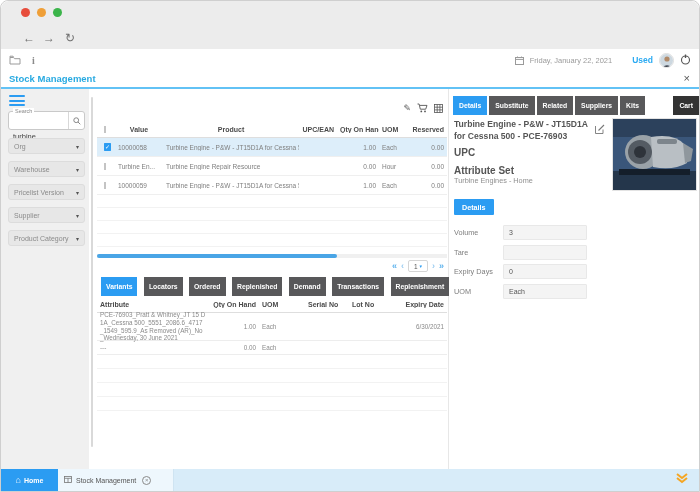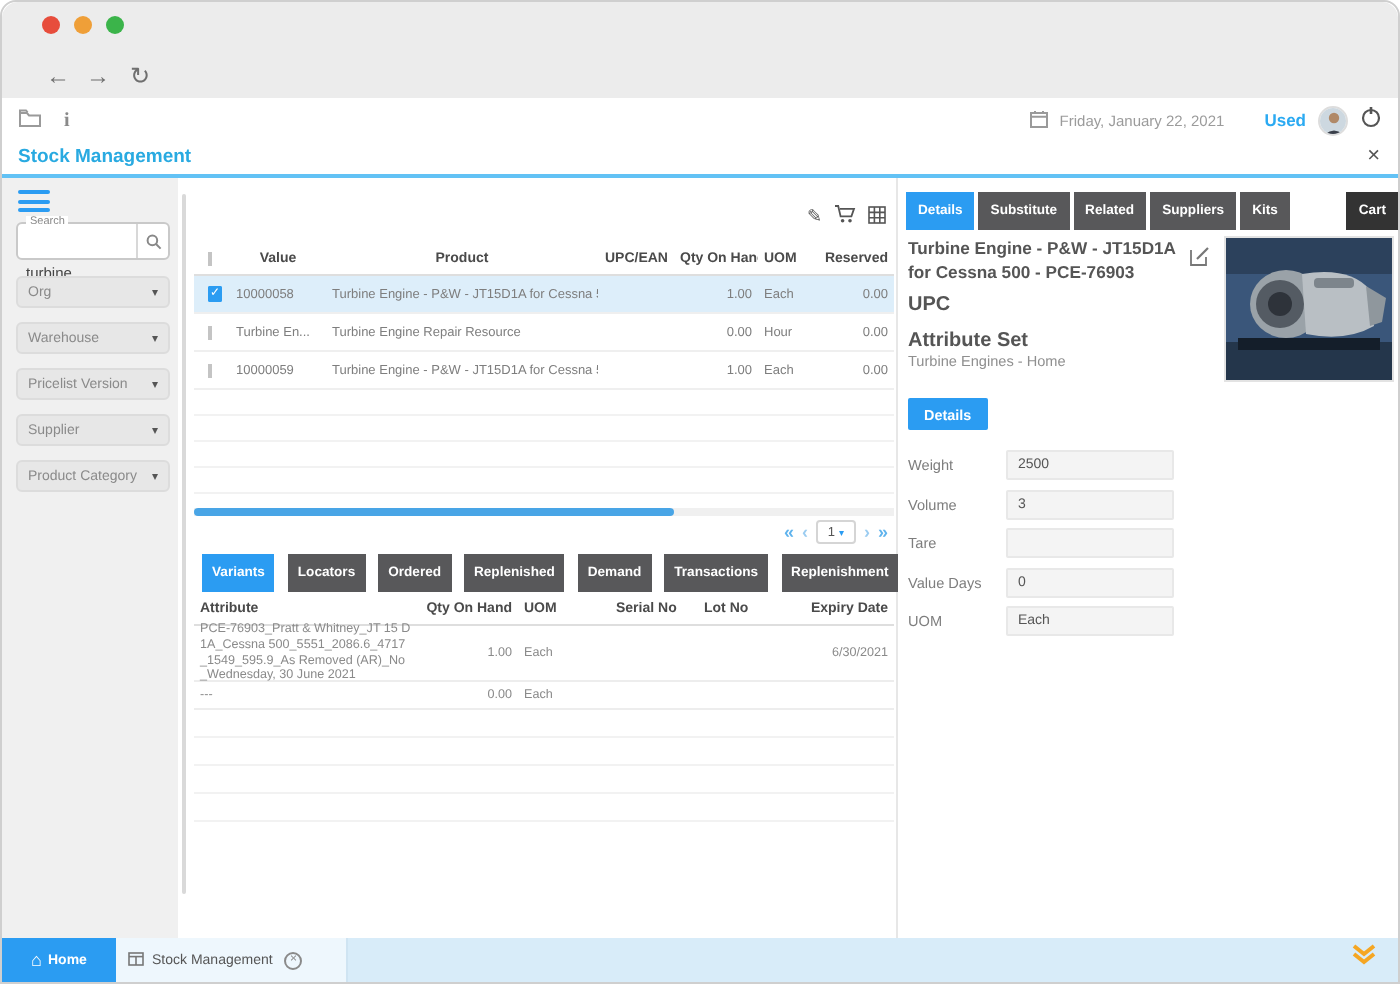--- a/index.html
+++ b/index.html
@@ -408,33 +408,29 @@
     </div>
 
     <div class="abs upc lbl-bold">UPC</div>
     <div class="abs attrset lbl-bold">Attribute Set</div>
     <div class="abs attrset-val lbl-val">Turbine Engines - Home</div>
 
     <button class="abs dbtn">Details</button>
 
     <div class="abs fields">
       <div class="frow">
-        <span class="flabel">Weight</span>
-        <input value="2500" style="">
-      </div>
-      <div class="frow">
         <span class="flabel">Volume</span>
         <input value="3" style="">
       </div>
       <div class="frow">
         <span class="flabel">Tare</span>
         <input value="" style="">
       </div>
       <div class="frow">
-        <span class="flabel">Value Days</span>
+        <span class="flabel">Expiry Days</span>
         <input value="0" style="">
       </div>
       <div class="frow">
         <span class="flabel">UOM</span>
         <input value="Each" style="">
       </div>
     </div>
   </section>
 
   <div class="abs taskbar">

